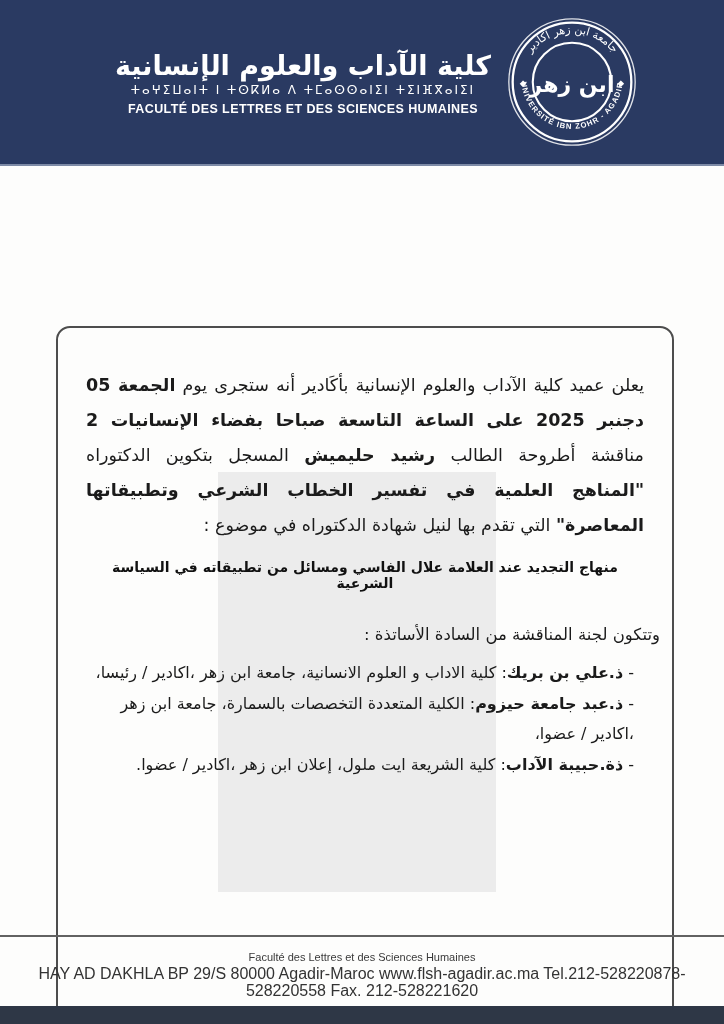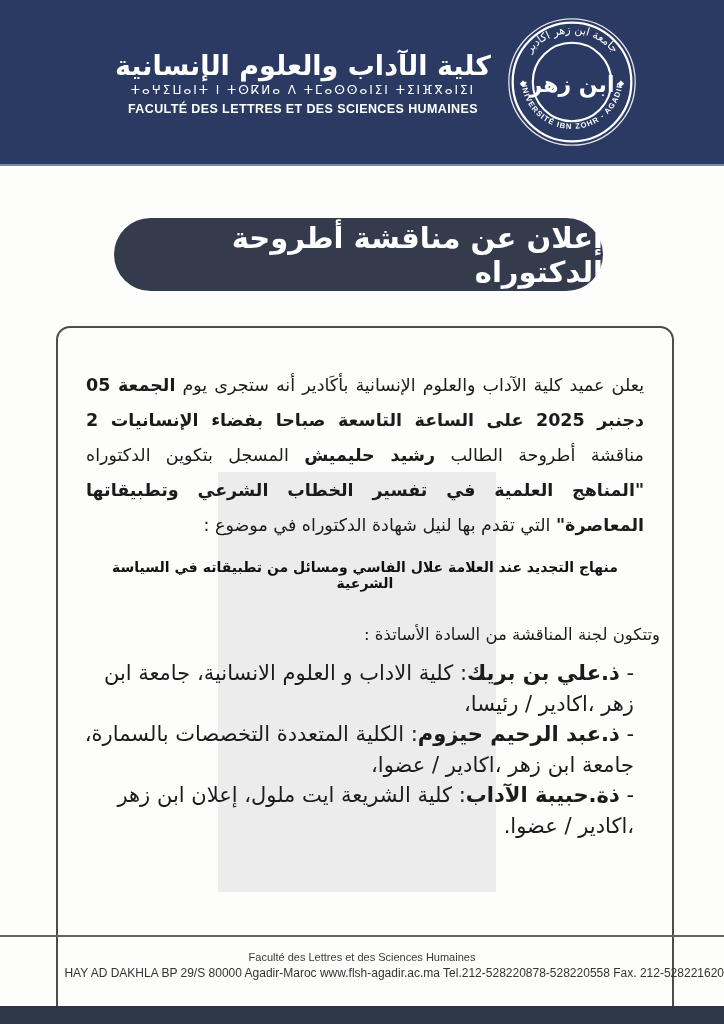--- a/index.html
+++ b/index.html
@@ -29,28 +29,28 @@
   .scan-artifact{position:absolute;left:160px;top:144px;width:278px;height:420px;
                  background:#ececec;z-index:0;}
   .para{position:relative;z-index:1;margin:0;padding:40px 28px 0 28px;direction:rtl;
         text-align:justify;text-align-last:right;font-size:17.5px;line-height:35px;color:#1b1b1b;}
   .b{font-weight:bold;}
   .subject{position:relative;z-index:1;margin-top:16px;padding:0 28px;direction:rtl;text-align:center;
            font-weight:bold;font-size:14px;color:#111;}
   .intro{position:relative;z-index:1;margin-top:34px;padding:0 12px;direction:rtl;text-align:right;
          font-size:16.5px;color:#1b1b1b;}
   .members{position:relative;z-index:1;margin-top:14px;padding:0 38px 0 24px;direction:rtl;}
-  .cm-row{font-size:21px;line-height:30.5px;text-align:right;color:#1b1b1b;}
+  .cm-row{font-size:16px;line-height:30.5px;text-align:right;color:#1b1b1b;}
 
   
   .divider{position:absolute;left:0;top:935px;width:724px;height:2px;background:#626262;}
   .footer{position:absolute;left:0;top:950px;width:724px;text-align:center;
           font-family:"Liberation Sans",sans-serif;color:#3a3a3a;}
   .f1{font-size:11px;line-height:15px;}
-  .f2{font-size:12px;line-height:17px;color:#333;text-align:right;}
+  .f2{font-size:16px;line-height:17px;color:#333;}
   .bottomband{position:absolute;left:0;top:1006px;width:724px;height:18px;background:var(--band_bg);}
 </style>
 </head>
 <body>
 
 <div class="page">
 
   <header class="topband">
     <div class="brand">
       <div class="brand-text">
@@ -72,36 +72,33 @@
         <text font-size="8" font-weight="bold" letter-spacing="1.1" fill="#ffffff" font-family="Liberation Sans, sans-serif">
           <textPath href="#sealBotArc" startOffset="50%" text-anchor="middle">UNIVERSITÉ IBN ZOHR - AGADIR</textPath>
         </text>
         <text x="70" y="80" text-anchor="middle" font-size="23" font-weight="bold" fill="#ffffff">ابن زهر</text>
         <text x="19" y="74" text-anchor="middle" font-size="9" fill="#ffffff">◆</text>
         <text x="121" y="74" text-anchor="middle" font-size="9" fill="#ffffff">◆</text>
       </svg>
     </div>
   </header>
 
-  <div class="banner">
-    <span>إعلان عن مناقشة أطروحة الدكتوراه</span>
-  </div>
 
   <section class="content-box">
     <div class="scan-artifact"></div>
 
     <p class="para"><span>يعلن عميد كلية الآداب والعلوم الإنسانية بأكَادير أنه ستجرى يوم </span><span class="b">الجمعة 05 دجنبر 2025 على الساعة التاسعة صباحا بفضاء الإنسانيات 2</span><span> مناقشة أطروحة الطالب </span><span class="b">رشيد حليميش</span><span> المسجل بتكوين الدكتوراه </span><span class="b">"المناهج العلمية في تفسير الخطاب الشرعي وتطبيقاتها المعاصرة"</span><span> التي تقدم بها لنيل شهادة الدكتوراه في موضوع :</span></p>
 
     <div class="subject">منهاج التجديد عند العلامة علال الفاسي ومسائل من تطبيقاته في السياسة الشرعية</div>
 
     <div class="intro">وتتكون لجنة المناقشة من السادة الأساتذة :</div>
 
     <div class="members">
         <div class="cm-row"><span>- </span><span class="b">ذ.علي بن بريك</span><span>: كلية الاداب و العلوم الانسانية، جامعة ابن زهر ،اكادير / رئيسا،</span></div>
-        <div class="cm-row"><span>- </span><span class="b">ذ.عبد الرحيم حيزوم</span><span>: الكلية المتعددة التخصصات بالسمارة، جامعة ابن زهر ،اكادير / عضوا،</span></div>
+        <div class="cm-row"><span>- </span><span class="b">ذ.عبد جامعة حيزوم</span><span>: الكلية المتعددة التخصصات بالسمارة، جامعة ابن زهر ،اكادير / عضوا،</span></div>
         <div class="cm-row"><span>- </span><span class="b">ذة.حبيبة الآداب</span><span>: كلية الشريعة ايت ملول، إعلان ابن زهر ،اكادير / عضوا.</span></div>
       </div>
 
   </section>
 
   <div class="divider"></div>
   <footer class="footer">
     <div class="f1">Faculté des Lettres et des Sciences Humaines</div>
     <div class="f2">HAY AD DAKHLA BP 29/S 80000 Agadir-Maroc www.flsh-agadir.ac.ma Tel.212-528220878-528220558 Fax. 212-528221620</div>
   </footer>

